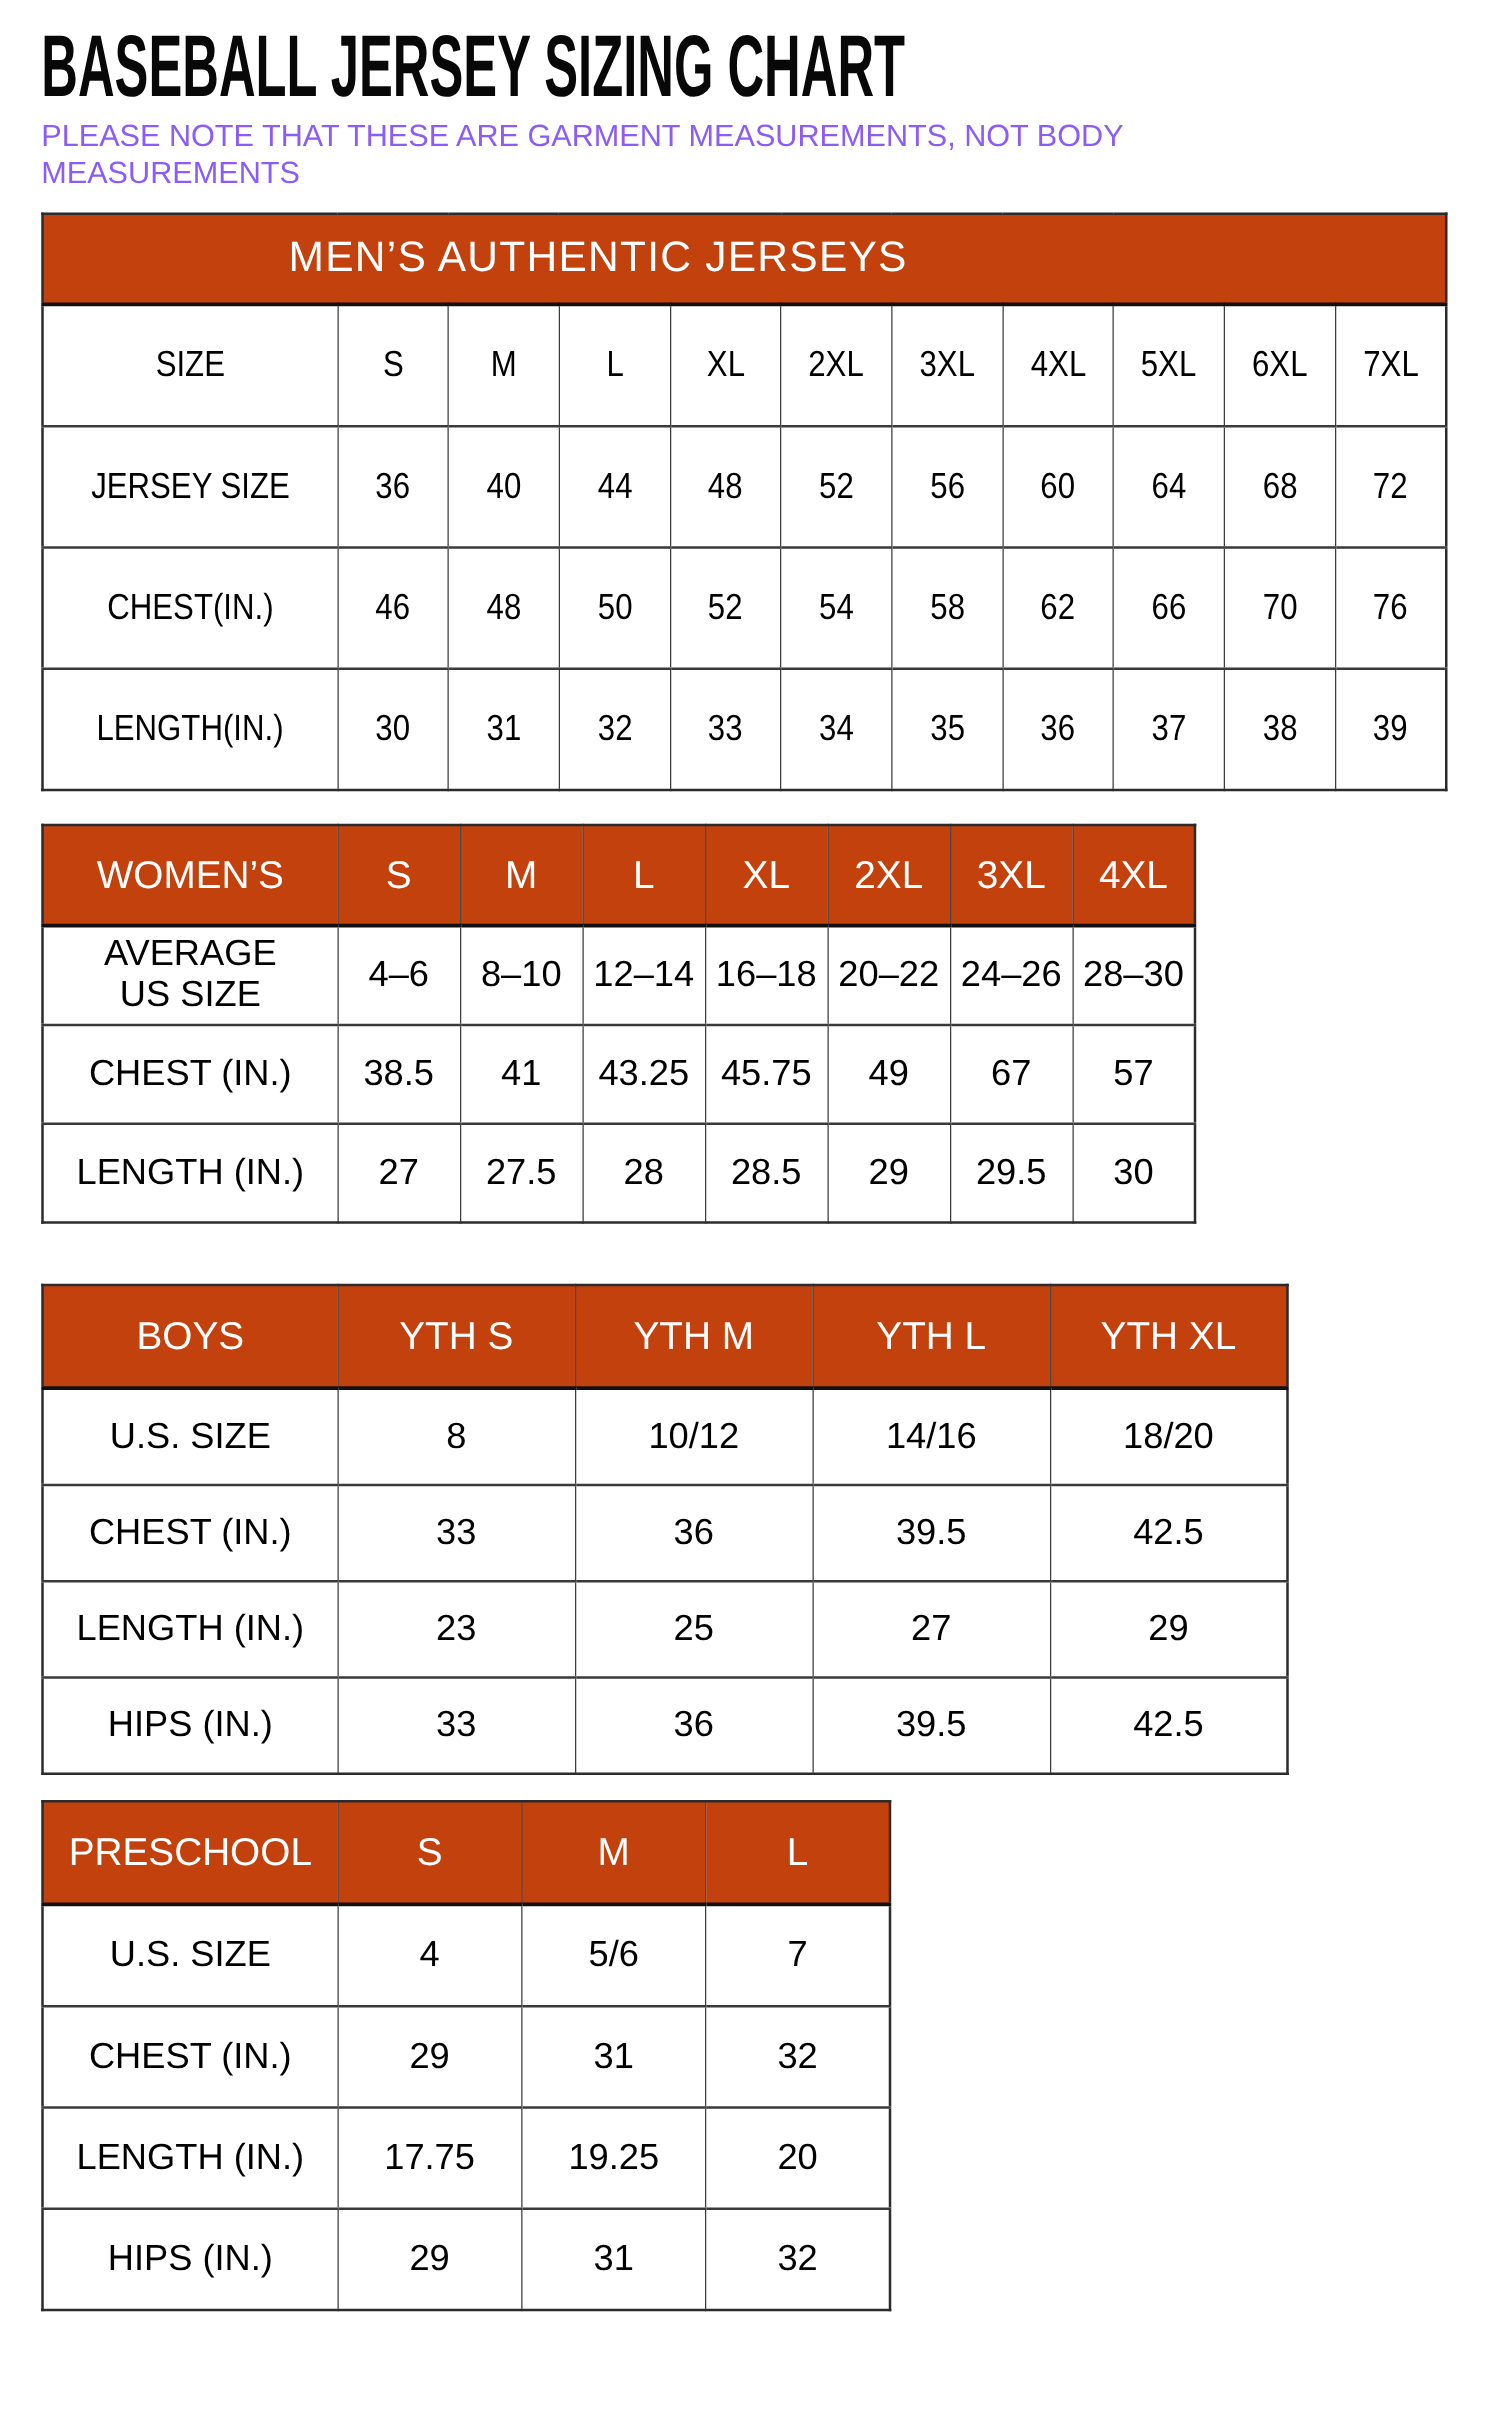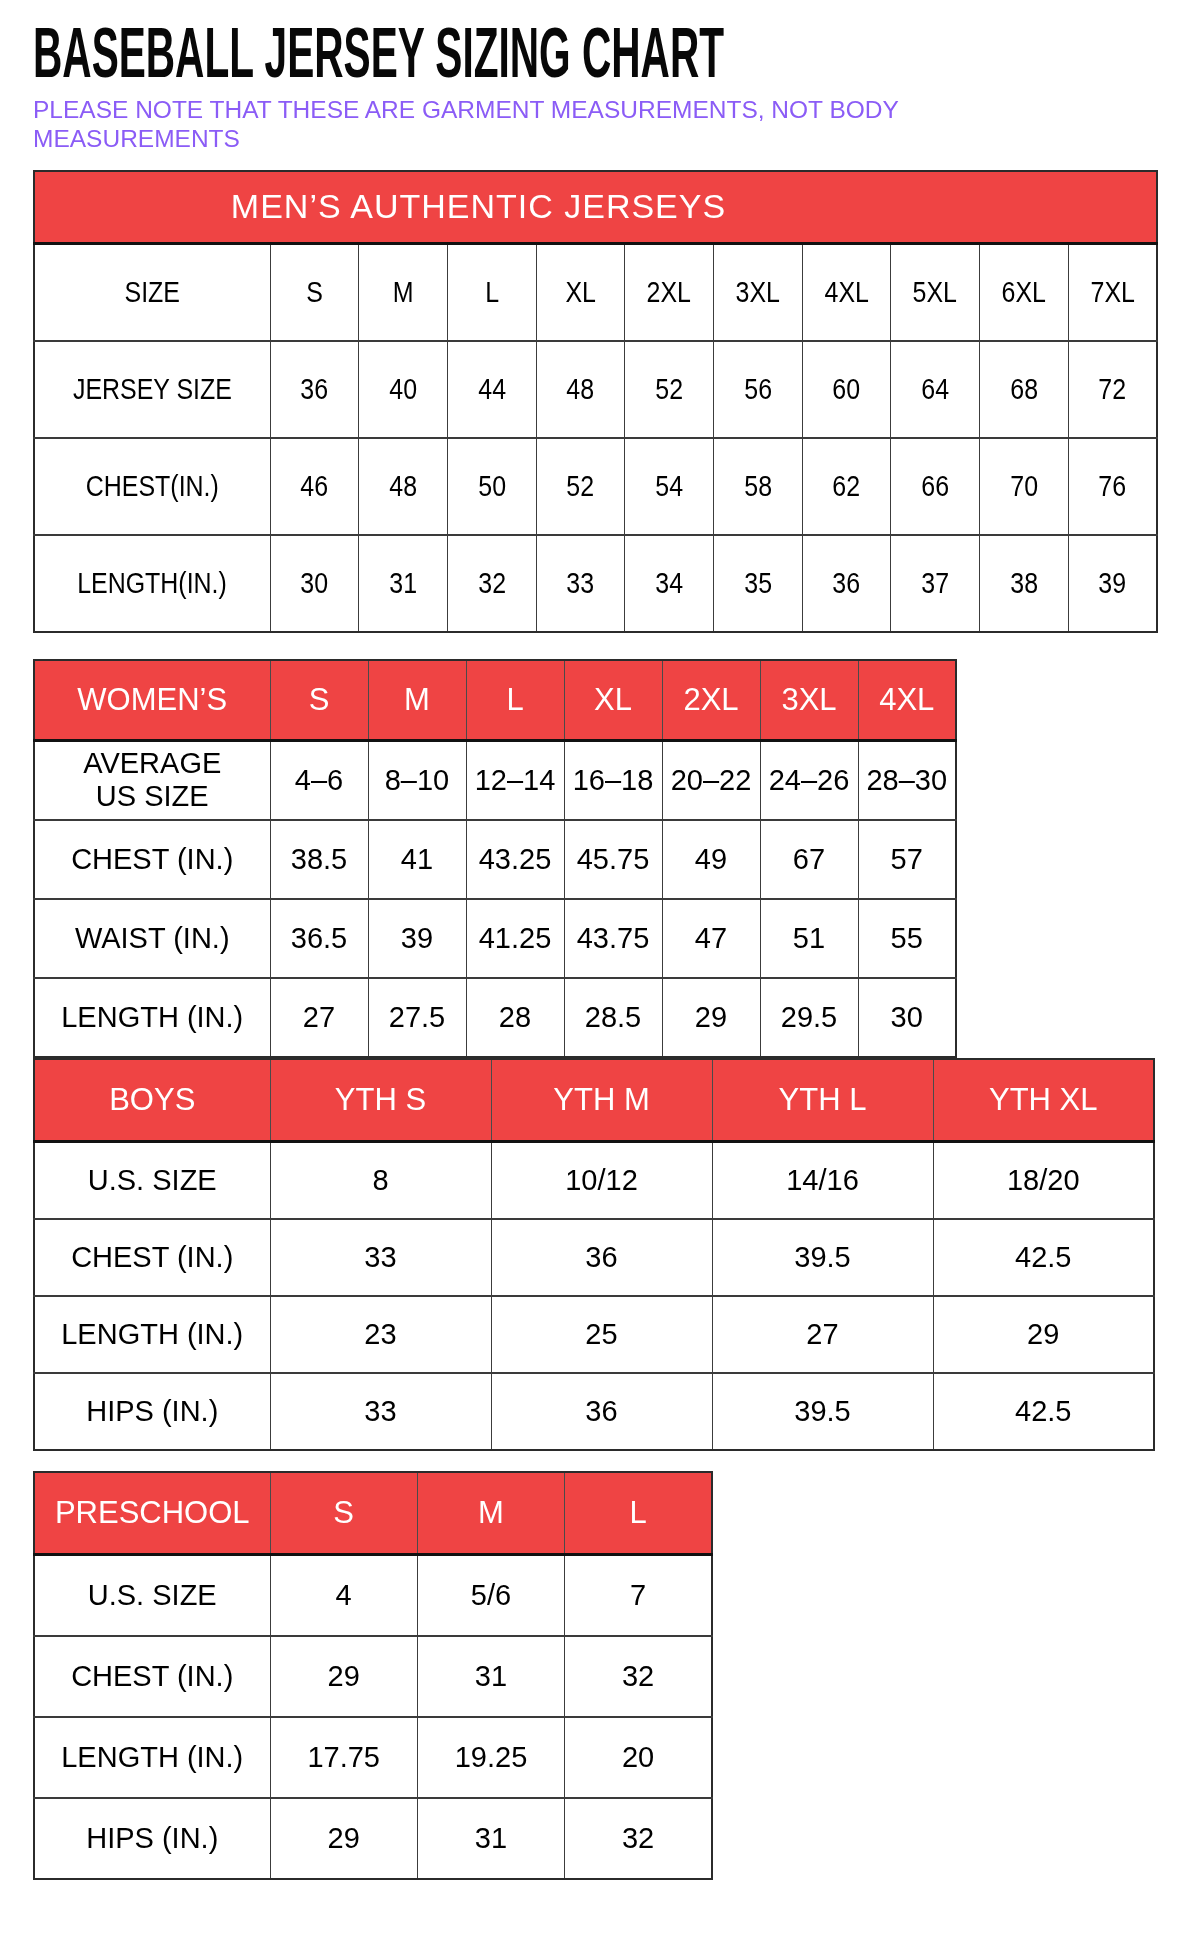--- a/index.html
+++ b/index.html
@@ -26,42 +26,42 @@
   
   table.tbl{
     border-collapse:collapse;table-layout:fixed;
     border:2px solid #2b2b2b;
   }
   table.tbl th,table.tbl td{
     padding:0;text-align:center;vertical-align:middle;
     border-left:1px solid #3c3c3c;border-right:1px solid #3c3c3c;
   }
   table.tbl thead th{
-    background:#ef4444;color:#ffffff;font-weight:400;
+    background:#c2410c;color:#ffffff;font-weight:400;
     border-bottom:3px solid #111;border-left:1px solid #4a4a4a;border-right:1px solid #4a4a4a;
   }
   table.tbl tbody td{border-top:2px solid #3a3a3a;font-size:29px;background:#fff;}
   table.tbl tbody tr:first-child td{border-top:none;}
   td.label span{white-space:pre-line;}
 
   
   .tbl-mens{width:1125px;margin-top:16px;}
   .tbl-mens col.c-label{width:236px;}
   .tbl-mens thead th.banner{height:70px;font-size:34px;letter-spacing:1px;padding-right:234px;}
   .tbl-mens tbody td{height:95px;}
   .tbl-mens tbody td span{display:inline-block;transform:scaleX(0.86);}
 
   
   .tbl-womens{width:924px;margin-top:26px;}
   .tbl-womens col.c-label{width:236px;}
   .tbl-womens thead th{height:78px;font-size:31px;}
   .tbl-womens tbody td{height:77px;}
 
   
-  .tbl-boys{width:1122px;}
+  .tbl-boys{width:998px;margin-top:48px;}
   .tbl-boys col.c-label{width:236px;}
   .tbl-boys thead th{height:80px;font-size:31px;}
   .tbl-boys tbody td{height:75px;}
 
   
   .tbl-pre{width:680px;margin-top:20px;}
   .tbl-pre col.c-label{width:236px;}
   .tbl-pre thead th{height:80px;font-size:31px;}
   .tbl-pre tbody td{height:79px;}
 </style>
@@ -188,30 +188,20 @@
           <td class="label"><span>CHEST (IN.)</span></td>
           <td><span>38.5</span></td>
           <td><span>41</span></td>
           <td><span>43.25</span></td>
           <td><span>45.75</span></td>
           <td><span>49</span></td>
           <td><span>67</span></td>
           <td><span>57</span></td>
         </tr>
         <tr>
-          <td class="label"><span>WAIST (IN.)</span></td>
-          <td><span>36.5</span></td>
-          <td><span>39</span></td>
-          <td><span>41.25</span></td>
-          <td><span>43.75</span></td>
-          <td><span>47</span></td>
-          <td><span>51</span></td>
-          <td><span>55</span></td>
-        </tr>
-        <tr>
           <td class="label"><span>LENGTH (IN.)</span></td>
           <td><span>27</span></td>
           <td><span>27.5</span></td>
           <td><span>28</span></td>
           <td><span>28.5</span></td>
           <td><span>29</span></td>
           <td><span>29.5</span></td>
           <td><span>30</span></td>
         </tr>
       </tbody>

